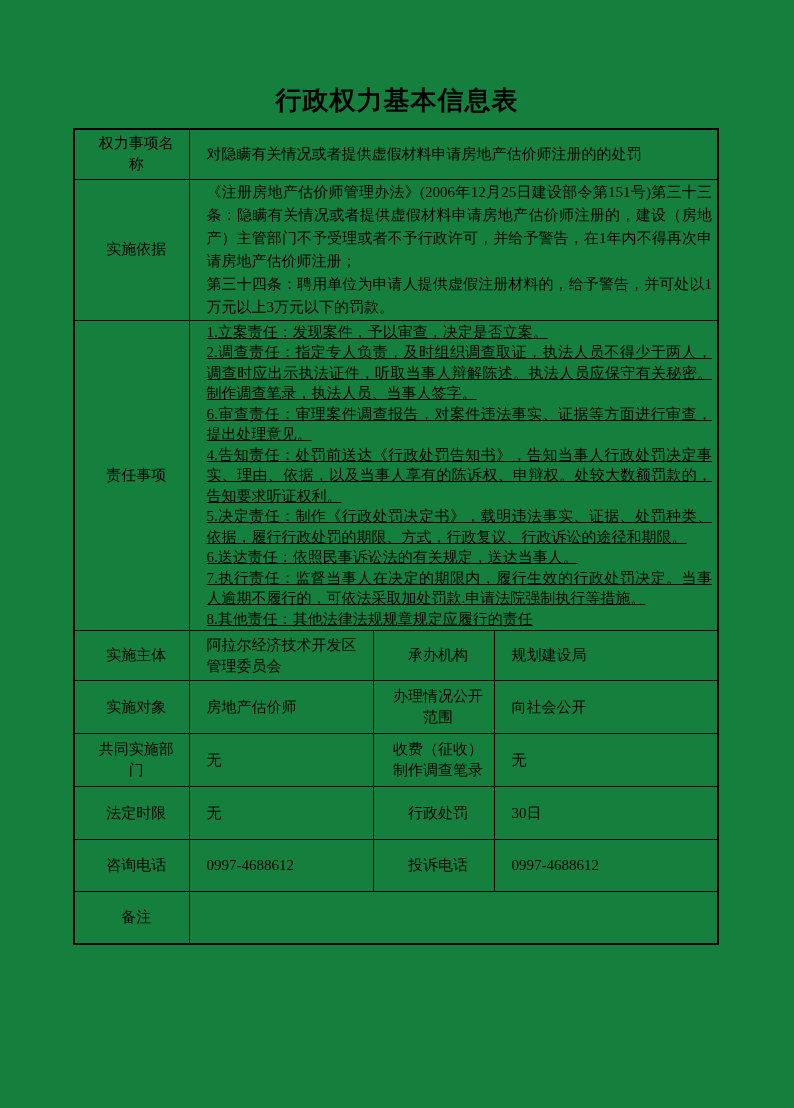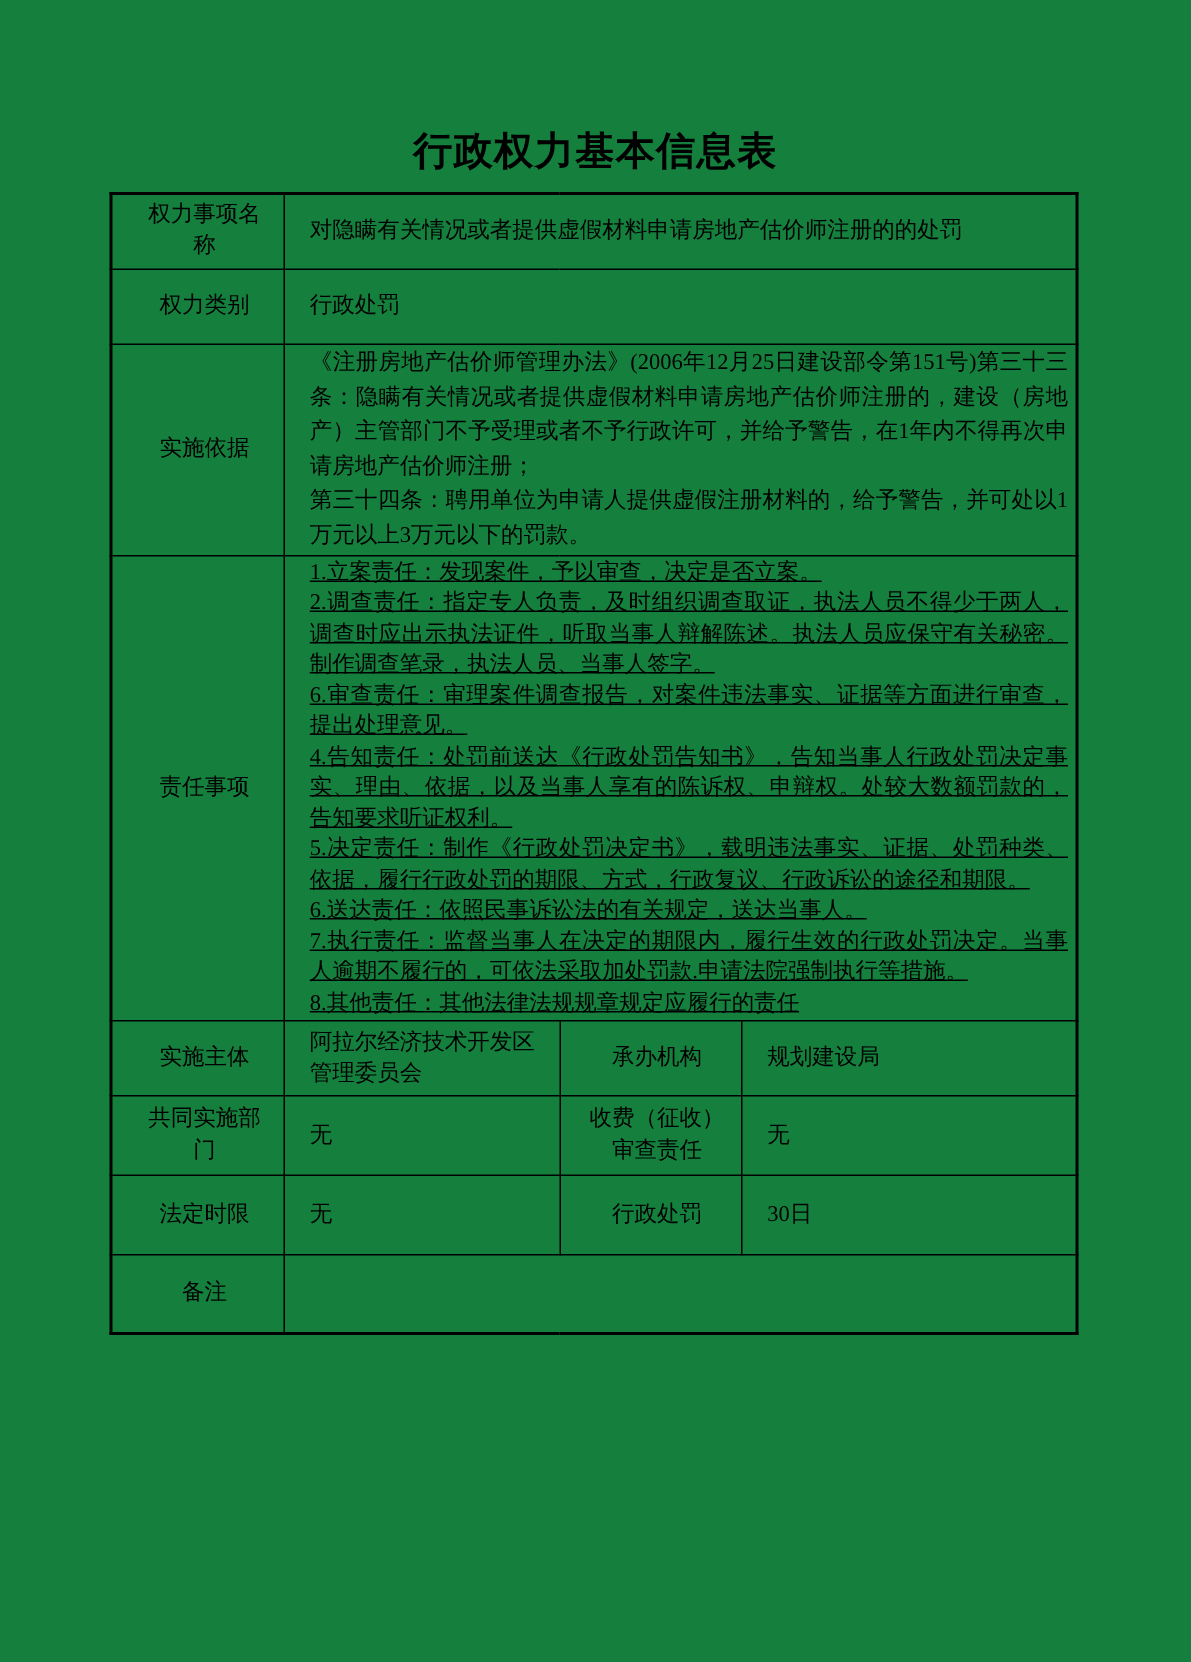--- a/index.html
+++ b/index.html
@@ -76,24 +76,20 @@
       <col style="width:121px">
       <col style="width:224px">
     </colgroup>
 
     <tbody>
         <tr class="h50">
       <td class="label-cell">权力事项名称</td>
       <td class="value-center" colspan="3">对隐瞒有关情况或者提供虚假材料申请房地产估价师注册的的处罚</td>
     </tr>
 
-    <tr class="h50">
-      <td class="label-cell">权力类别</td>
-      <td class="value-center" colspan="3">行政处罚</td>
-    </tr>
 
     <tr class="h140">
       <td class="label-cell">实施依据</td>
       <td class="value-text lh-basis" colspan="3">
         <div>《注册房地产估价师管理办法》(2006年12月25日建设部令第151号)第三十三条：隐瞒有关情况或者提供虚假材料申请房地产估价师注册的，建设（房地产）主管部门不予受理或者不予行政许可，并给予警告，在1年内不得再次申请房地产估价师注册；</div>
         <div>第三十四条：聘用单位为申请人提供虚假注册材料的，给予警告，并可处以1万元以上3万元以下的罚款。</div>
       </td>
     </tr>
 
     <tr class="h310">
@@ -110,35 +106,47 @@
       </td>
     </tr>
 
     <tr class="h50">
       <td class="label-cell">实施主体</td>
       <td class="value-center">阿拉尔经济技术开发区管理委员会</td>
       <td class="label-cell">承办机构</td>
       <td class="value-center">规划建设局</td>
     </tr>
 
+    <tr class="h53">
+      <td class="label-cell">实施对象</td>
+      <td class="value-center">房地产估价师</td>
+      <td class="label-cell">办理情况公开范围</td>
+      <td class="value-center">向社会公开</td>
+    </tr>
 
     <tr class="h53">
       <td class="label-cell">共同实施部门</td>
       <td class="value-center">无</td>
-      <td class="label-cell">收费（征收）审查责任</td>
+      <td class="label-cell">收费（征收）制作调查笔录</td>
       <td class="value-center">无</td>
     </tr>
 
     <tr class="h53">
       <td class="label-cell">法定时限</td>
       <td class="value-center">无</td>
       <td class="label-cell">行政处罚</td>
       <td class="value-center">30日</td>
     </tr>
 
+    <tr class="h52">
+      <td class="label-cell">咨询电话</td>
+      <td class="value-center">0997-4688612</td>
+      <td class="label-cell">投诉电话</td>
+      <td class="value-center">0997-4688612</td>
+    </tr>
 
     <tr class="h52">
       <td class="label-cell">备注</td>
       <td class="value-center" colspan="3"></td>
     </tr>
 
   </tbody>
     </table>
 </div>
 

